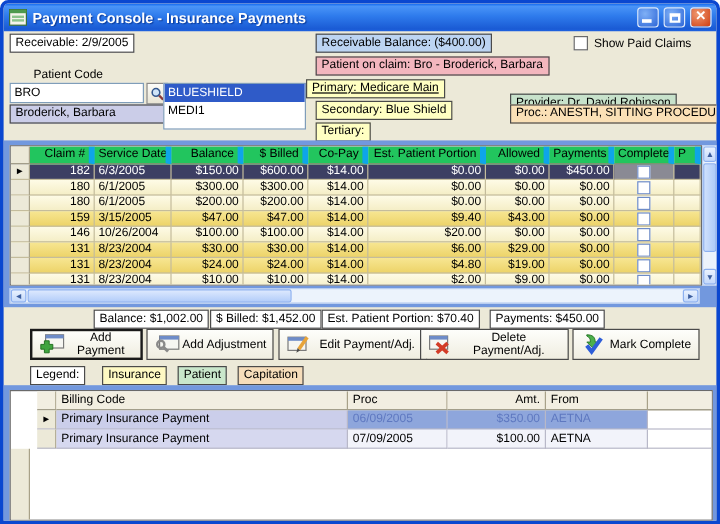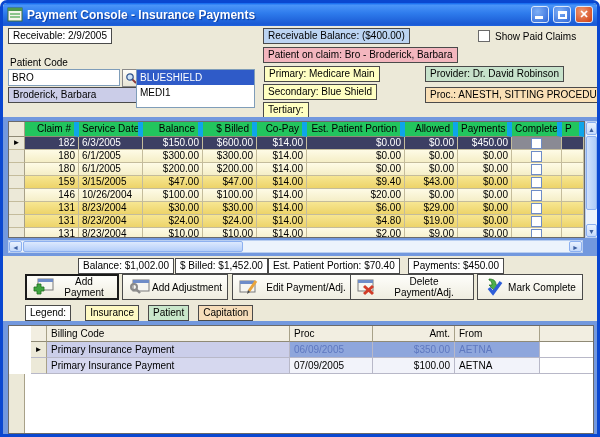--- a/index.html
+++ b/index.html
@@ -141,39 +141,39 @@
   </div>
 
   <div class="box" style="left:5px; top:25px;">Receivable: 2/9/2005</div>
   <div class="box bg-blue" style="left:260px; top:25px;">Receivable Balance: ($400.00)</div>
   <div class="cb-row" style="left:475px; top:27px;">
     <span class="checkbox"></span>
     <span>Show Paid Claims</span>
   </div>
   <div class="box bg-pink" style="left:260px; top:44px;">Patient on claim: Bro - Broderick, Barbara</div>
 
-  <div class="plain-label" style="left:7px; top:54px;">Patient Code</div>
+  <div class="plain-label" style="left:25px; top:54px;">Patient Code</div>
   <input class="field" style="left: 5px; top: 66px; width: 112px; height: 17px;" value="BRO">
   <span class="search-btn" style="left:119px; top:66px;">
     <svg width="12" height="12" viewBox="0 0 12 12">
       <circle cx="5" cy="5" r="3.2" fill="#CFE4F8" stroke="#35588E" stroke-width="1.3"></circle>
       <line x1="7.6" y1="7.6" x2="11" y2="11" stroke="#8A3A3A" stroke-width="2"></line>
     </svg>
   </span>
   <div class="box bg-lav" style="left:5px; top:84px; width:132px;">Broderick, Barbara</div>
 
   <div class="listbox" style="left:133px; top:66px; width:119px; height:39px;">
       <div class="lb-item sel">BLUESHIELD</div>
       <div class="lb-item">MEDI1</div>
     </div>
 
-  <div class="box bg-yellow" style="left:261px; top:63px;">Primary: Medicare Main</div>
+  <div class="box bg-yellow" style="left:252px; top:63px;text-decoration:underline;">Primary: Medicare Main</div>
   <div class="box bg-yellow" style="left:260px; top:81px;">Secondary: Blue Shield</div>
   <div class="box bg-yellow" style="left:260px; top:99px;">Tertiary:</div>
-  <div class="box bg-green" style="left:422px; top:63px;">Provider: Dr. David Robinson</div>
+  <div class="box bg-green" style="left:422px; top:75px;">Provider: Dr. David Robinson</div>
   <div class="box bg-peach" style="left:422px; top:84px;">Proc.: ANESTH, SITTING PROCEDURE</div>
 
   <div class="panel-blue" style="top:114px; height:139px;"></div>
 
   <div class="grid" style="left:5px; top:118px; width:577px; height:117px;">
     <div class="cg-row cg-head">
         <div class="cg-cell c-sel hcell"></div>
         <div class="cg-cell c1 hcell r">Claim #</div>
         <div class="cg-cell c2 hcell l">Service Date</div>
         <div class="cg-cell c3 hcell r">Balance</div>

